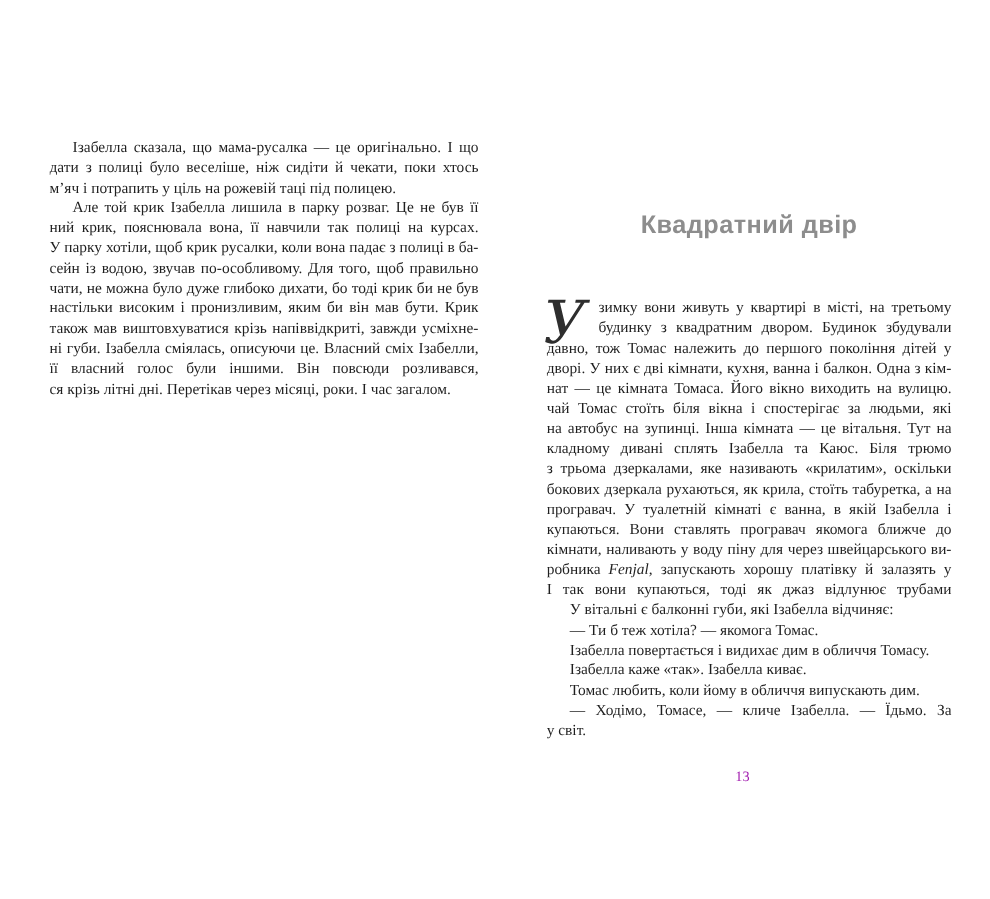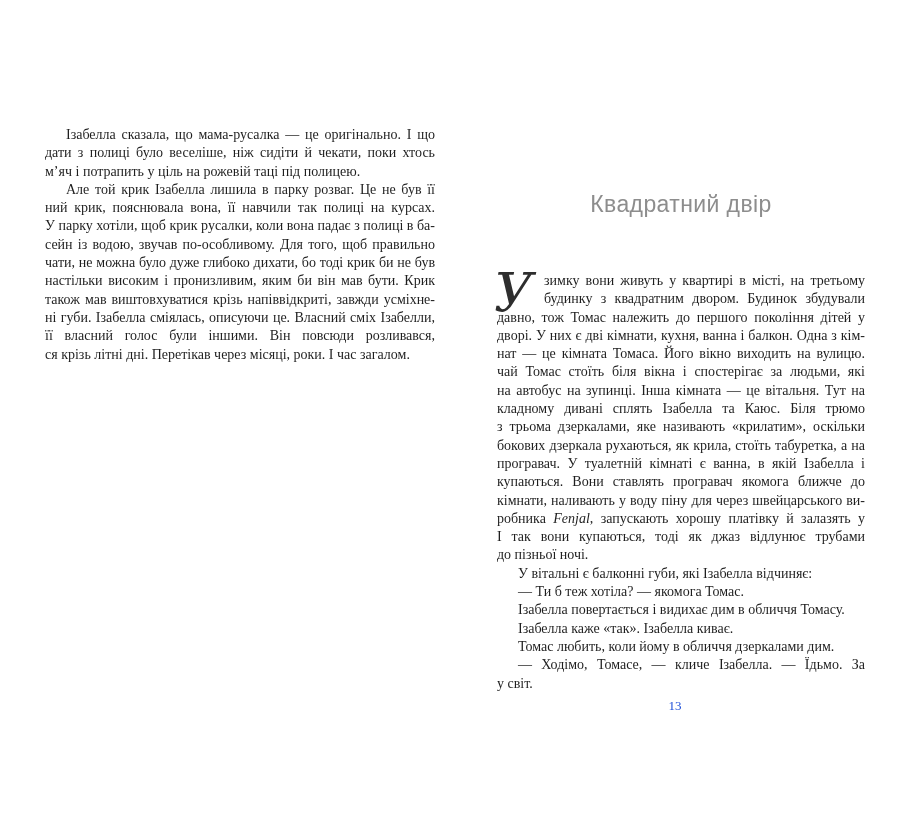--- a/index.html
+++ b/index.html
@@ -53,34 +53,34 @@
     color: #2e2e2e;
   }
 
   .chapter-title {
     position: absolute;
     left: 497px;
     top: 191px;
     width: 368px;
     text-align: center;
     font-family: "Liberation Sans", sans-serif;
-    font-weight: 400;
+    font-weight: 700;
     font-size: 23px;
     letter-spacing: 0.4px;
     color: #8d8d8d;
   }
 
   .page-number {
     position: absolute;
     left: 497px;
     top: 698px;
     width: 356px;
     text-align: center;
     font-size: 13px;
-    color: #1d4ed8;
+    color: #a21caf;
   }
 </style>
 </head>
 <body>
 
 <div id="canvas">
 
   <div class="textcol" id="left-col">
       <div class="para">
         <div class="line just indent">Ізабелла сказала, що мама-русалка — це оригінально. І що па-</div>
@@ -116,36 +116,35 @@
         <div class="line just">чай Томас стоїть біля вікна і спостерігає за людьми, які чекають</div>
         <div class="line just">на автобус на зупинці. Інша кімната — це вітальня. Тут на роз-</div>
         <div class="line just">кладному дивані сплять Ізабелла та Каюс. Біля трюмо Ізабелли</div>
         <div class="line just">з трьома дзеркалами, яке називають «крилатим», оскільки два</div>
         <div class="line just">бокових дзеркала рухаються, як крила, стоїть табуретка, а на ній</div>
         <div class="line just">програвач. У туалетній кімнаті є ванна, в якій Ізабелла і Каюс</div>
         <div class="line just">купаються. Вони ставлять програвач якомога ближче до ванної</div>
         <div class="line just">кімнати, наливають у воду піну для через швейцарського ви-</div>
         <div class="line just">робника <i>Fenjal</i>, запускають хорошу платівку й залазять у ванну.</div>
         <div class="line just">І так вони купаються, тоді як джаз відлунює трубами будинку</div>
-        <div class="line last">до пізньої ночі.</div>
       </div>
       <div class="para">
         <div class="line last indent">У вітальні є балконні губи, які Ізабелла відчиняє:</div>
       </div>
       <div class="para">
         <div class="line last indent">— Ти б теж хотіла? — якомога Томас.</div>
       </div>
       <div class="para">
         <div class="line last indent">Ізабелла повертається і видихає дим в обличчя Томасу.</div>
       </div>
       <div class="para">
         <div class="line last indent">Ізабелла каже «так». Ізабелла киває.</div>
       </div>
       <div class="para">
-        <div class="line last indent">Томас любить, коли йому в обличчя дзеркалами дим.</div>
+        <div class="line last indent">Томас любить, коли йому в обличчя випускають дим.</div>
       </div>
       <div class="para">
         <div class="line just indent">— Ходімо, Томасе, — кличе Ізабелла. — Їдьмо. За русалками,</div>
         <div class="line last">у світ.</div>
       </div>
     </div>
 
   <div class="page-number">13</div>
 
 </div>

